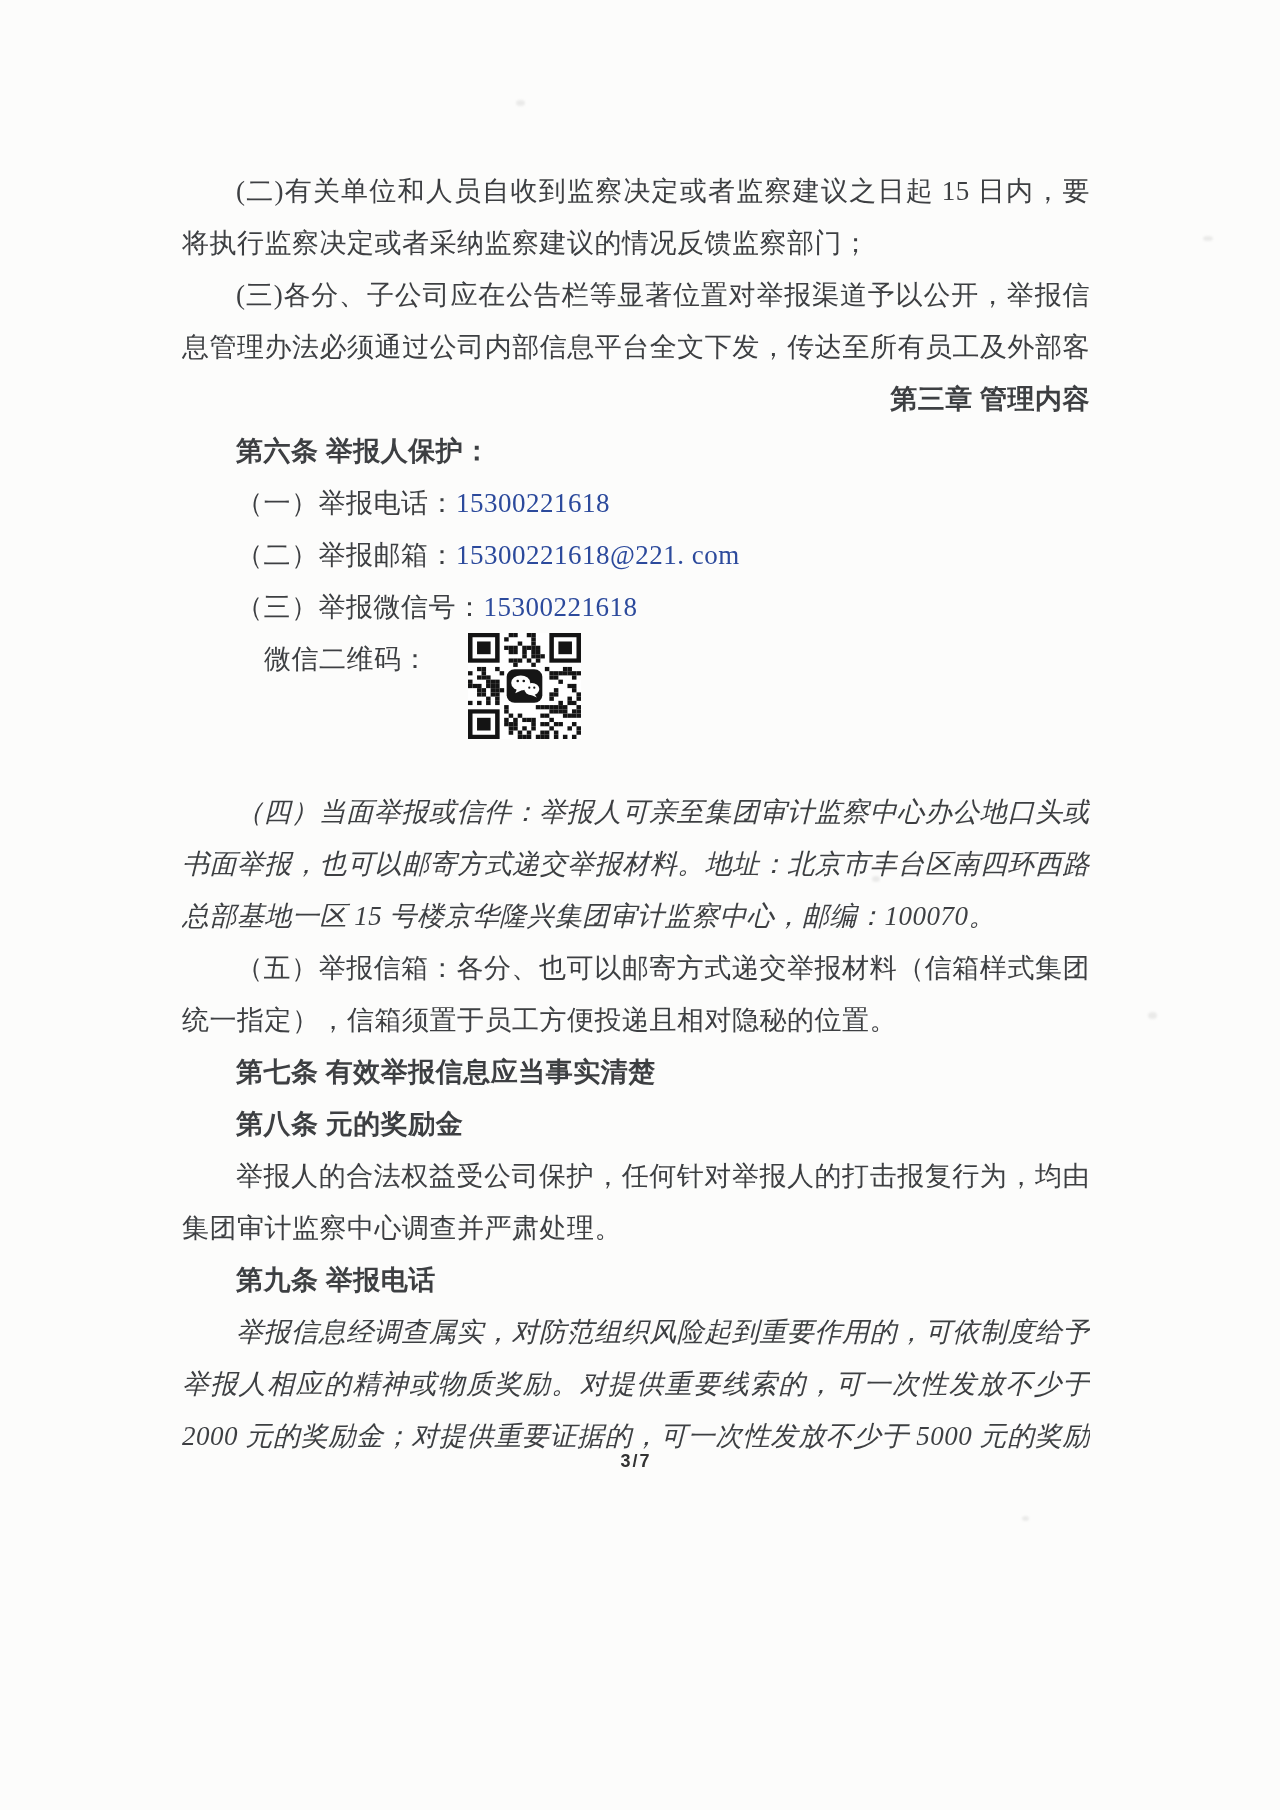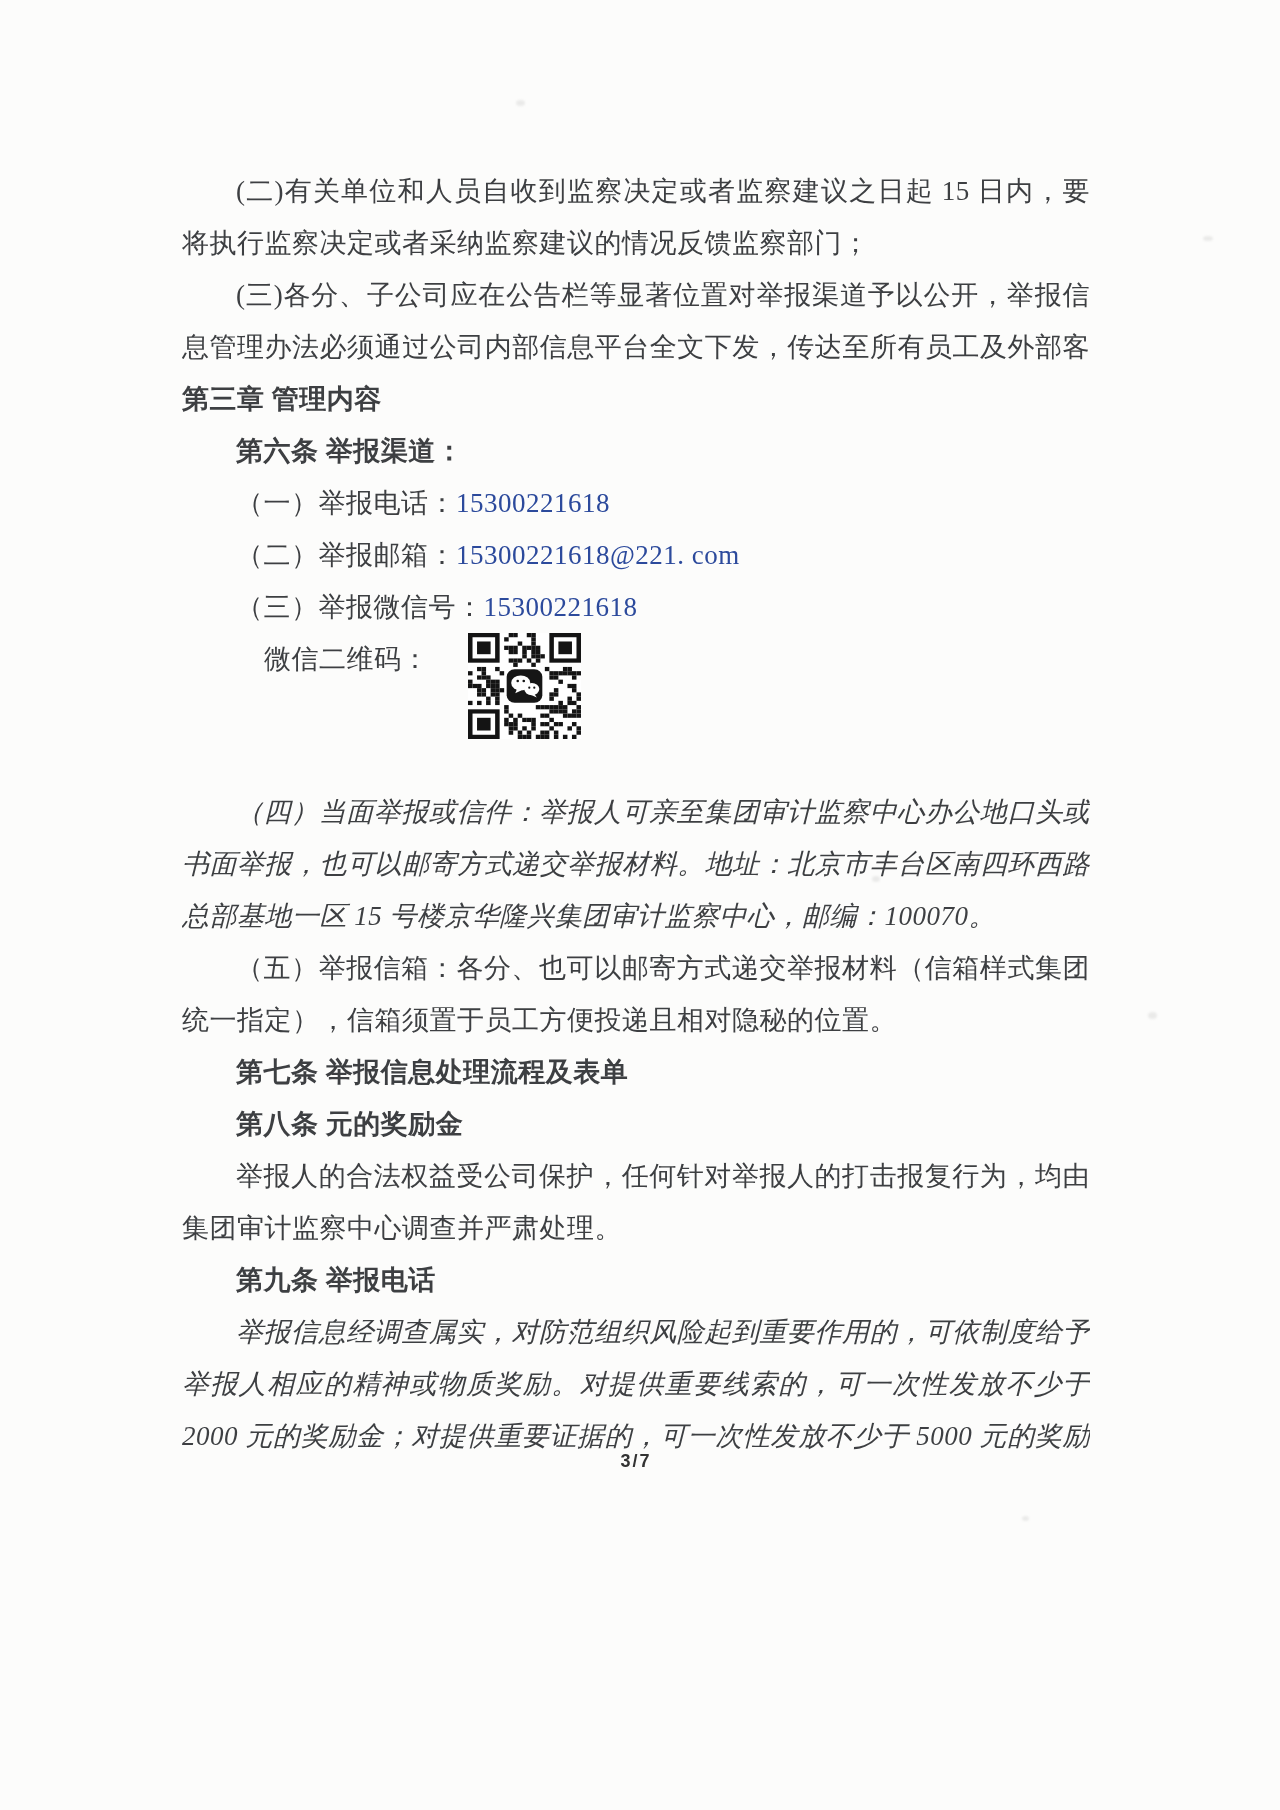--- a/index.html
+++ b/index.html
@@ -24,21 +24,21 @@
     text-align:justify;
     text-justify:inter-ideograph;
     letter-spacing:0.5px;
   }
   .indent{text-indent:2em;}
   .h1{height:52px;overflow:hidden;}
   .h2{height:104px;overflow:hidden;}
   .h3{height:156px;overflow:hidden;font-style:italic;}
   .h4{height:208px;overflow:hidden;}
   .chapter{
-    text-align:left;
+    text-align:right;
     font-weight:bold;
     text-indent:0;
   }
   .article-title{font-weight:bold;}
   .blue{color:#2c4a9c;}
   .qr-row{
     display:flex;
     align-items:flex-start;
     height:105px;
     margin-bottom:48px;
@@ -77,21 +77,21 @@
 <body>
 
 <div class="page">
 
   <p class="indent h2">(二)有关单位和人员自收到监察决定或者监察建议之日起 15 日内，要将执行监察决定或者采纳监察建议的情况反馈监察部门；</p>
 
   <p class="indent h2">(三)各分、子公司应在公告栏等显著位置对举报渠道予以公开，举报信息管理办法必须通过公司内部信息平台全文下发，传达至所有员工及外部客户知晓。</p>
 
   <p class="chapter h1">第三章 管理内容</p>
 
-  <p class="indent h1 article-title">第六条 举报渠道：</p>
+  <p class="indent h1 article-title">第六条 举报人保护：</p>
 
   <p class="indent h1"><span>（一）举报电话：</span><span class="blue">15300221618</span></p>
 
   <p class="indent h1"><span>（二）举报邮箱：</span><span class="blue">15300221618@221. com</span></p>
 
   <p class="indent h1"><span>（三）举报微信号：</span><span class="blue">15300221618</span></p>
 
   <div class="qr-row">
     <p class="qr-label">微信二维码：</p>
     <div class="qr-box">
@@ -279,21 +279,21 @@
           <circle cx="66" cy="58" r="1.1" fill="#161616"></circle>
         </g>
       </svg>
     </div>
   </div>
 
   <p class="indent h3">（四）当面举报或信件：举报人可亲至集团审计监察中心办公地口头或书面举报，也可以邮寄方式递交举报材料。地址：北京市丰台区南四环西路总部基地一区 15 号楼京华隆兴集团审计监察中心，邮编：100070。</p>
 
   <p class="indent h2">（五）举报信箱：各分、也可以邮寄方式递交举报材料（信箱样式集团统一指定），信箱须置于员工方便投递且相对隐秘的位置。</p>
 
-  <p class="indent h1 article-title">第七条 举报信息处理流程及表单</p>
+  <p class="indent h1 article-title">第七条 有效举报信息应当事实清楚</p>
 
 
   <p class="indent h1 article-title">第八条 元的奖励金</p>
 
   <p class="indent h2">举报人的合法权益受公司保护，任何针对举报人的打击报复行为，均由集团审计监察中心调查并严肃处理。</p>
 
   <p class="indent h1 article-title">第九条 举报电话</p>
 
   <p class="indent h3">举报信息经调查属实，对防范组织风险起到重要作用的，可依制度给予举报人相应的精神或物质奖励。对提供重要线索的，可一次性发放不少于 2000 元的奖励金；对提供重要证据的，可一次性发放不少于 5000 元的奖励金；对明显具</p>
 

